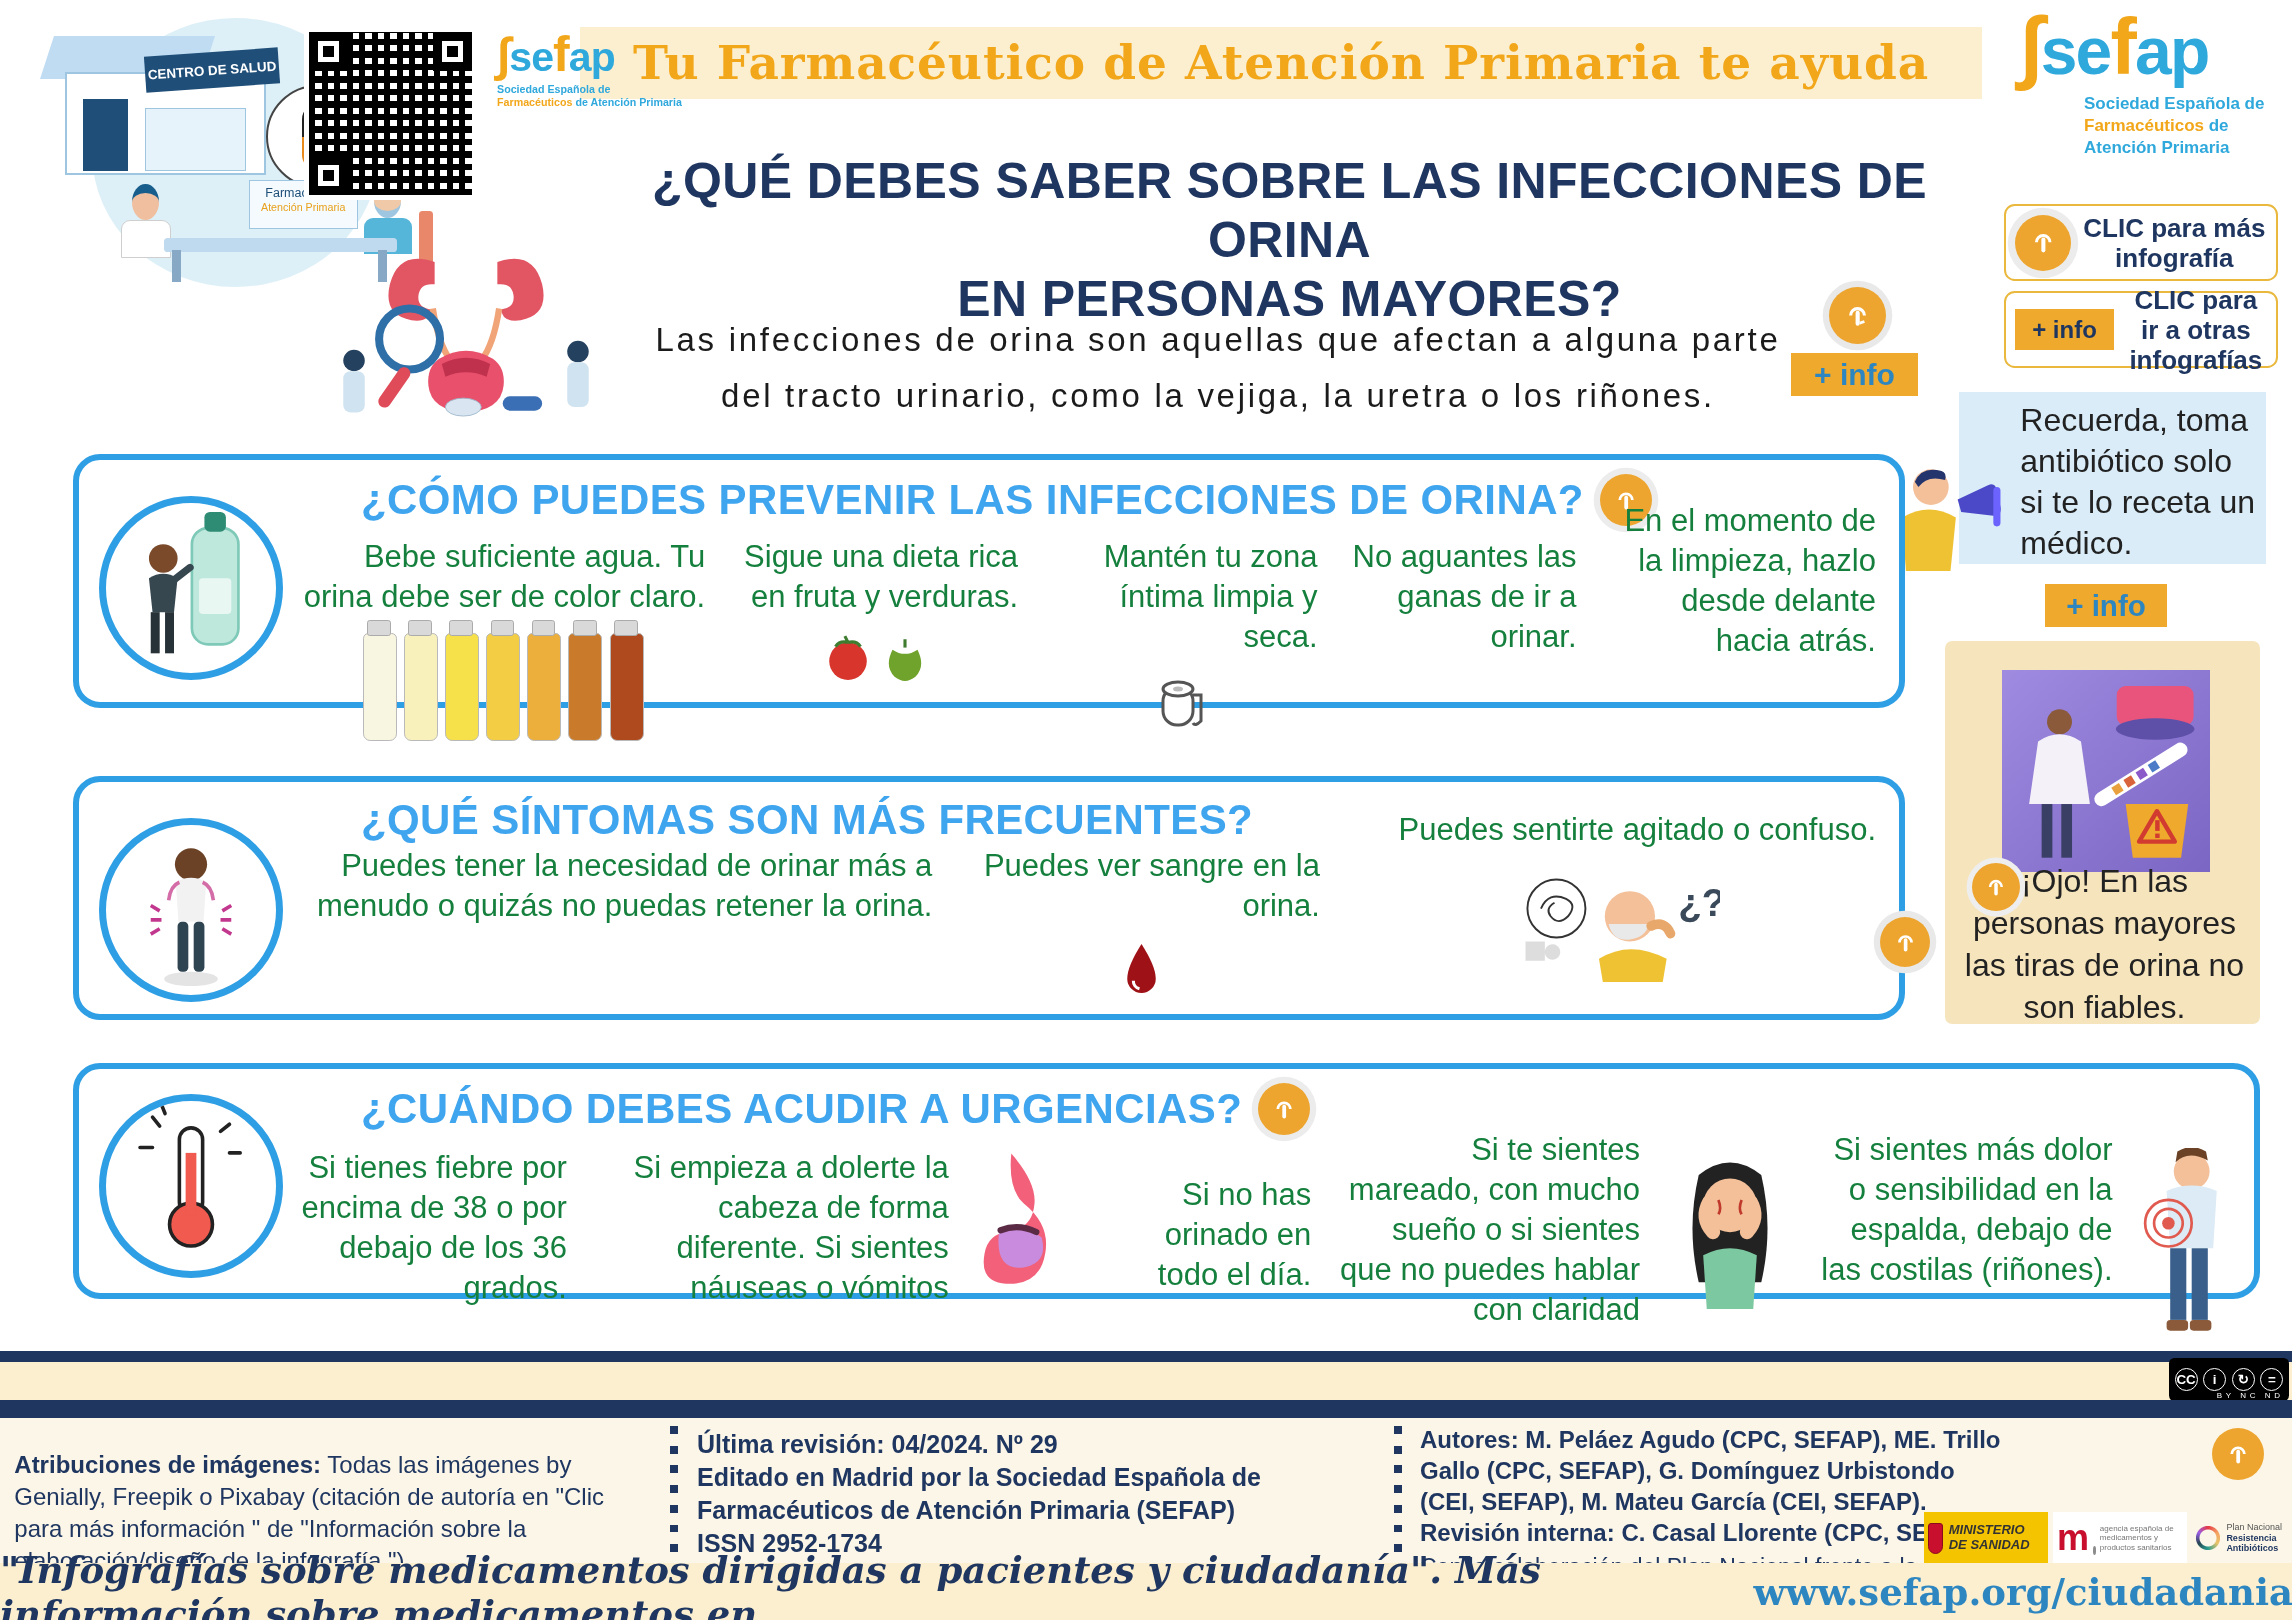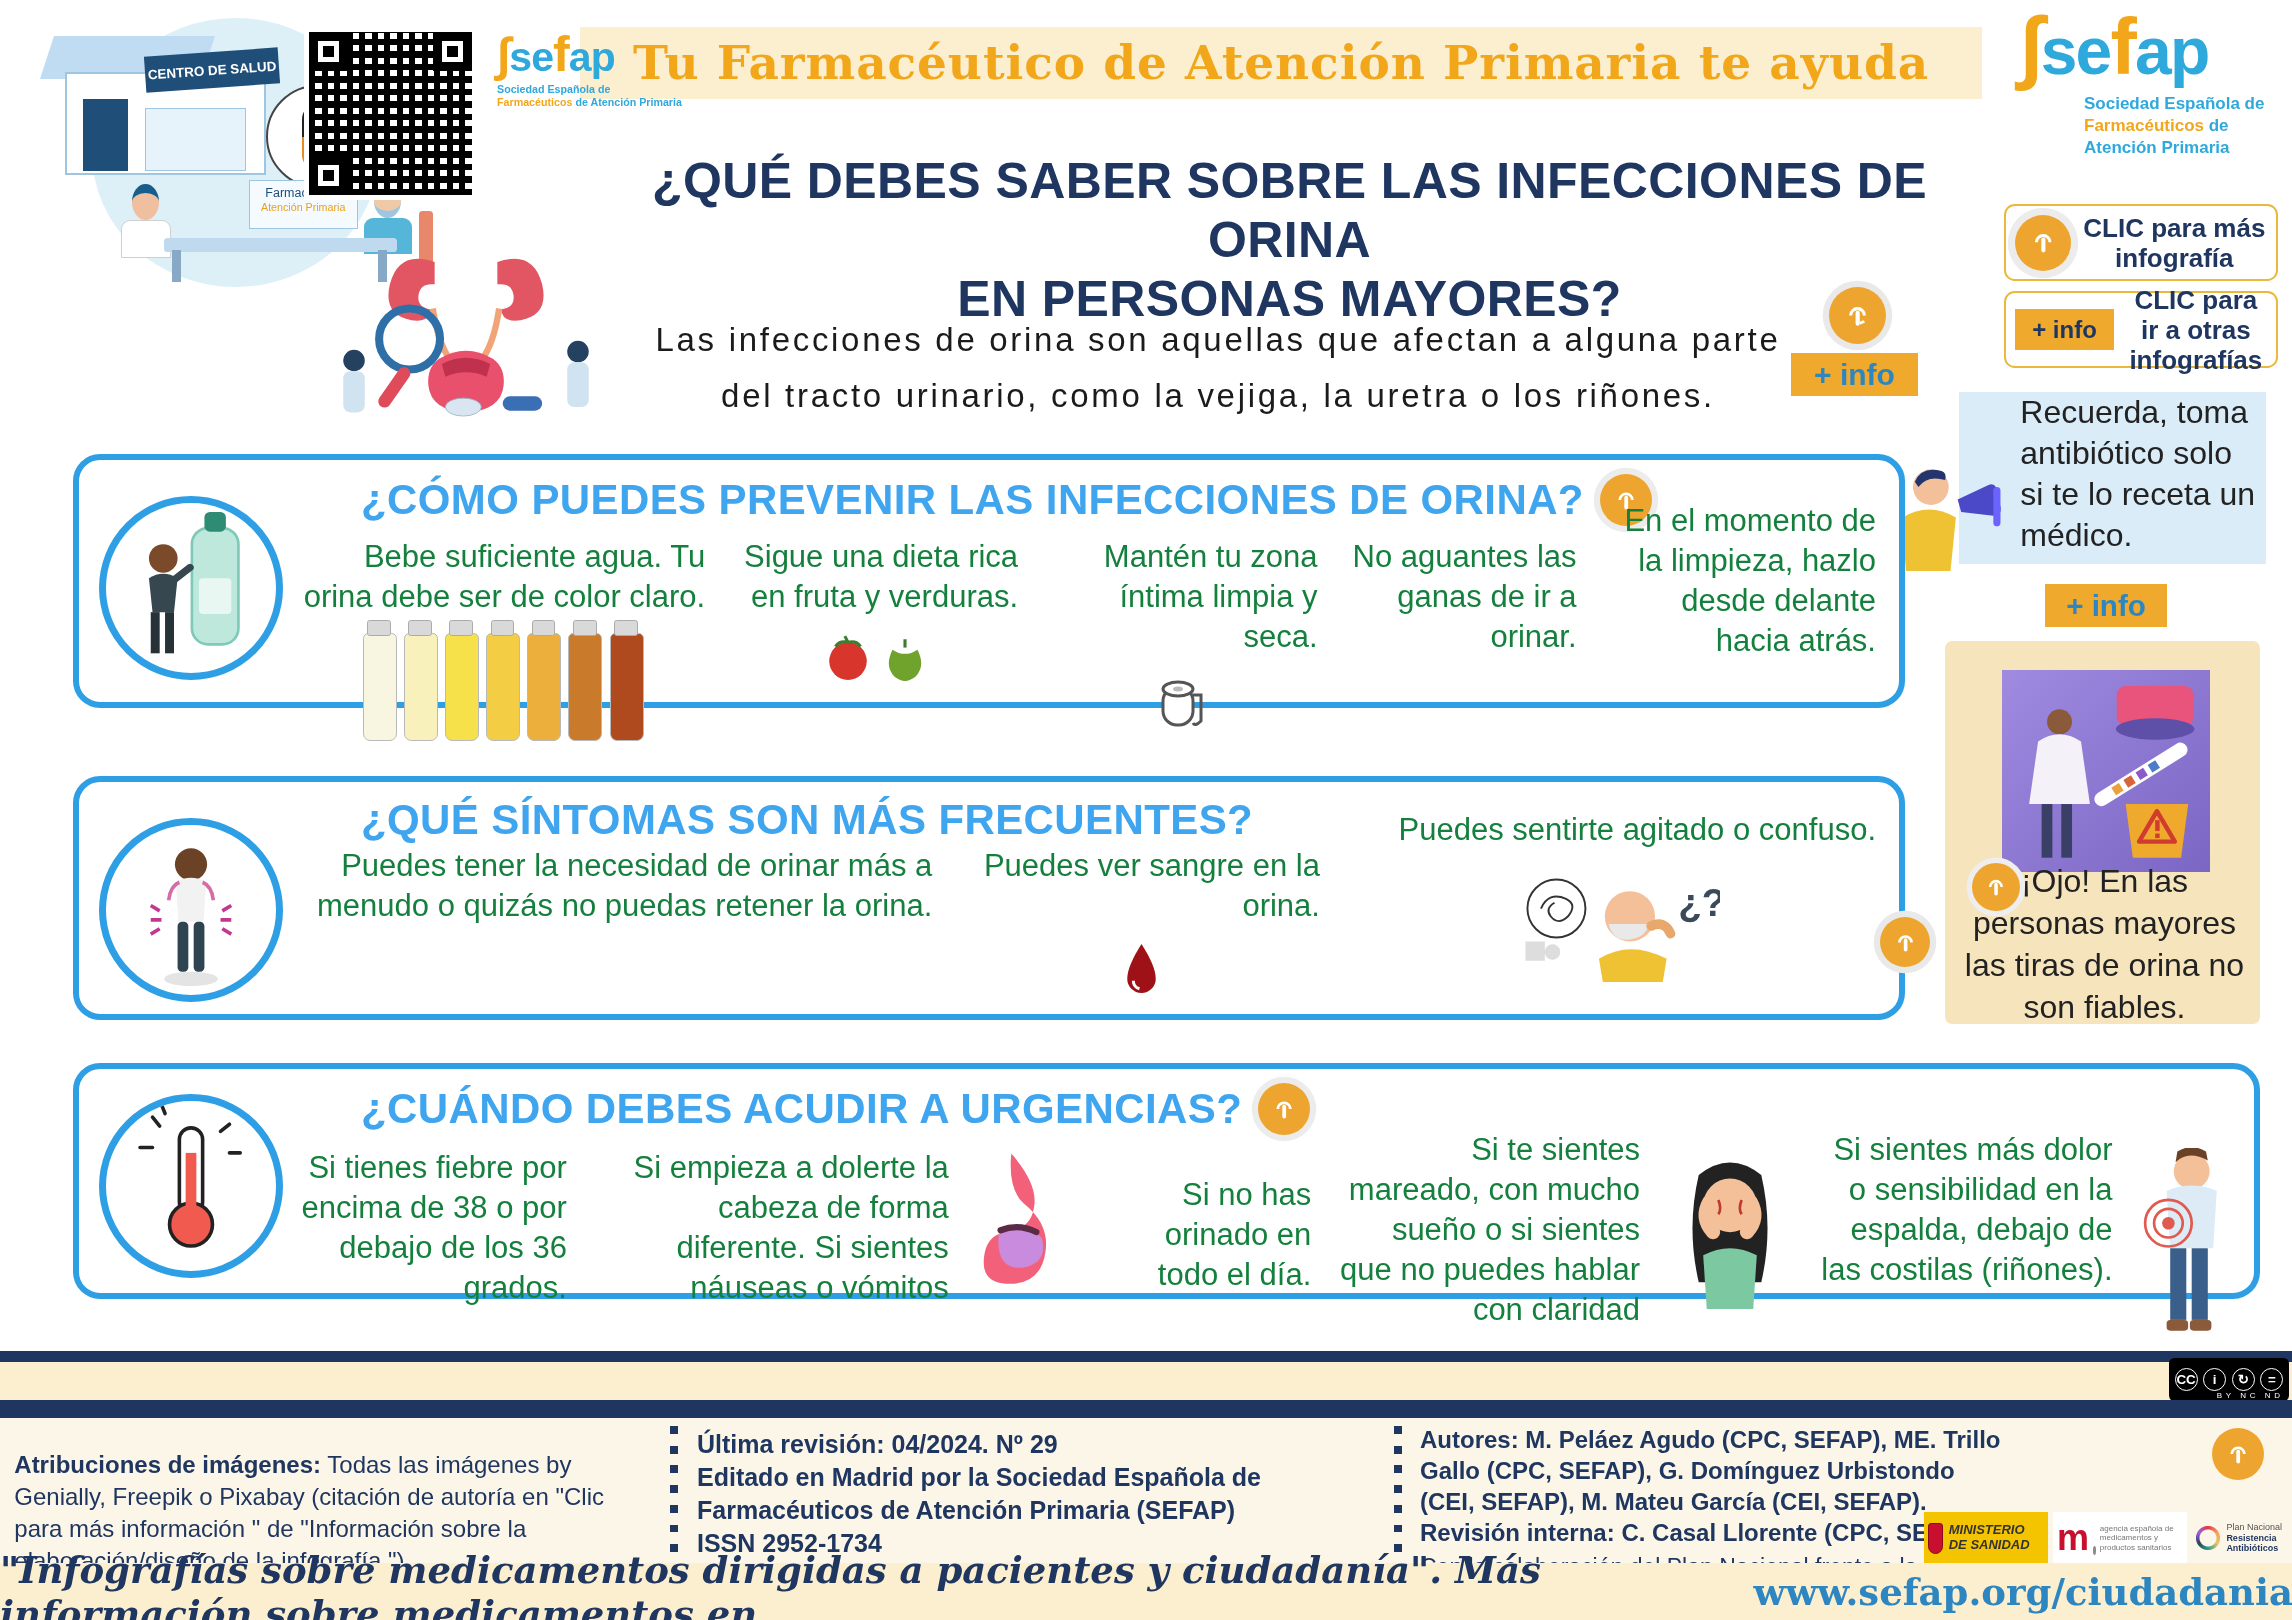--- a/index.html
+++ b/index.html
@@ -67,21 +67,21 @@
   .logo-big .sub{margin-top:5.4px;margin-left:64px;font-size:17px;font-weight:bold;color:#2FA8DC;line-height:1.3;}
   .logo-big .sub .o{color:#F2A71B;}
   .clicbox{position:absolute;left:2004px;width:274px;height:77px;background:#fff;border:2.7px solid #E9B83C;border-radius:10.7px;
            display:flex;align-items:center;gap:10.7px;padding:0 9px;box-sizing:border-box;}
   .clicbox1{top:204px;}
   .clicbox2{top:291px;}
   .clicbox .txt{flex:1;text-align:center;color:#1F3660;font-weight:bold;font-size:26px;line-height:30px;}
   .clicbox .click{width:56px;height:56px;box-shadow:0 0 0 7.2px #ececec;flex:none;}
   .chip{width:99px;height:41px;font-size:24px;flex:none;}
   .reminder{position:absolute;left:1959px;top:392px;width:307px;height:172px;background:#D9ECF8;
-            display:flex;align-items:flex-start;justify-content:flex-end;}
+            display:flex;align-items:flex-end;justify-content:flex-end;}
   .reminder .txt{width:235px;font-size:32px;line-height:41px;color:#222;padding-right:10.7px;}
   .mega{position:absolute;left:1888px;top:455px;width:125px;height:116px;}
   .info2{position:absolute;left:2045px;top:584px;width:122px;height:43px;font-size:29.6px;}
   .ojo-box{position:absolute;left:1945px;top:641px;width:315px;height:383px;background:#F6E4BC;border-radius:7.2px;}
   .strip-scene{position:absolute;left:57px;top:29px;width:208px;height:202px;background:linear-gradient(135deg,#9F8BE0,#7B66C4);overflow:hidden;}
   .ojo-click{position:absolute;left:27px;top:222px;width:48px;height:48px;box-shadow:0 0 0 5.4px #eee;}
   .ojo-txt{position:absolute;left:16px;top:219px;width:287px;text-align:center;font-size:32px;line-height:42px;color:#222;}
   .ojo-txt .first{display:inline-block;}
   
   .panel{position:absolute;left:73px;background:#fff;border:6.3px solid #2F9FE5;border-radius:27px;box-sizing:border-box;}

